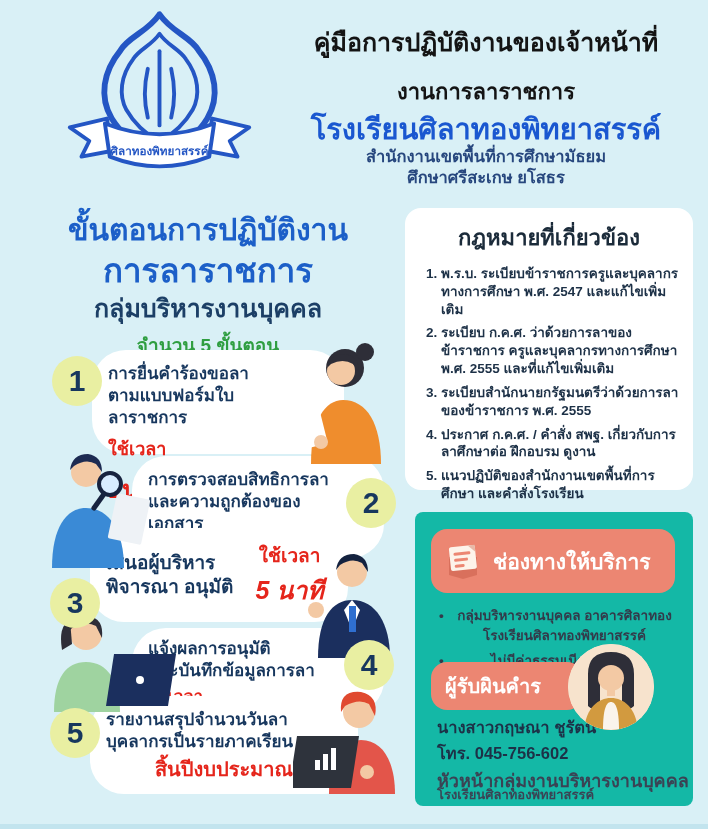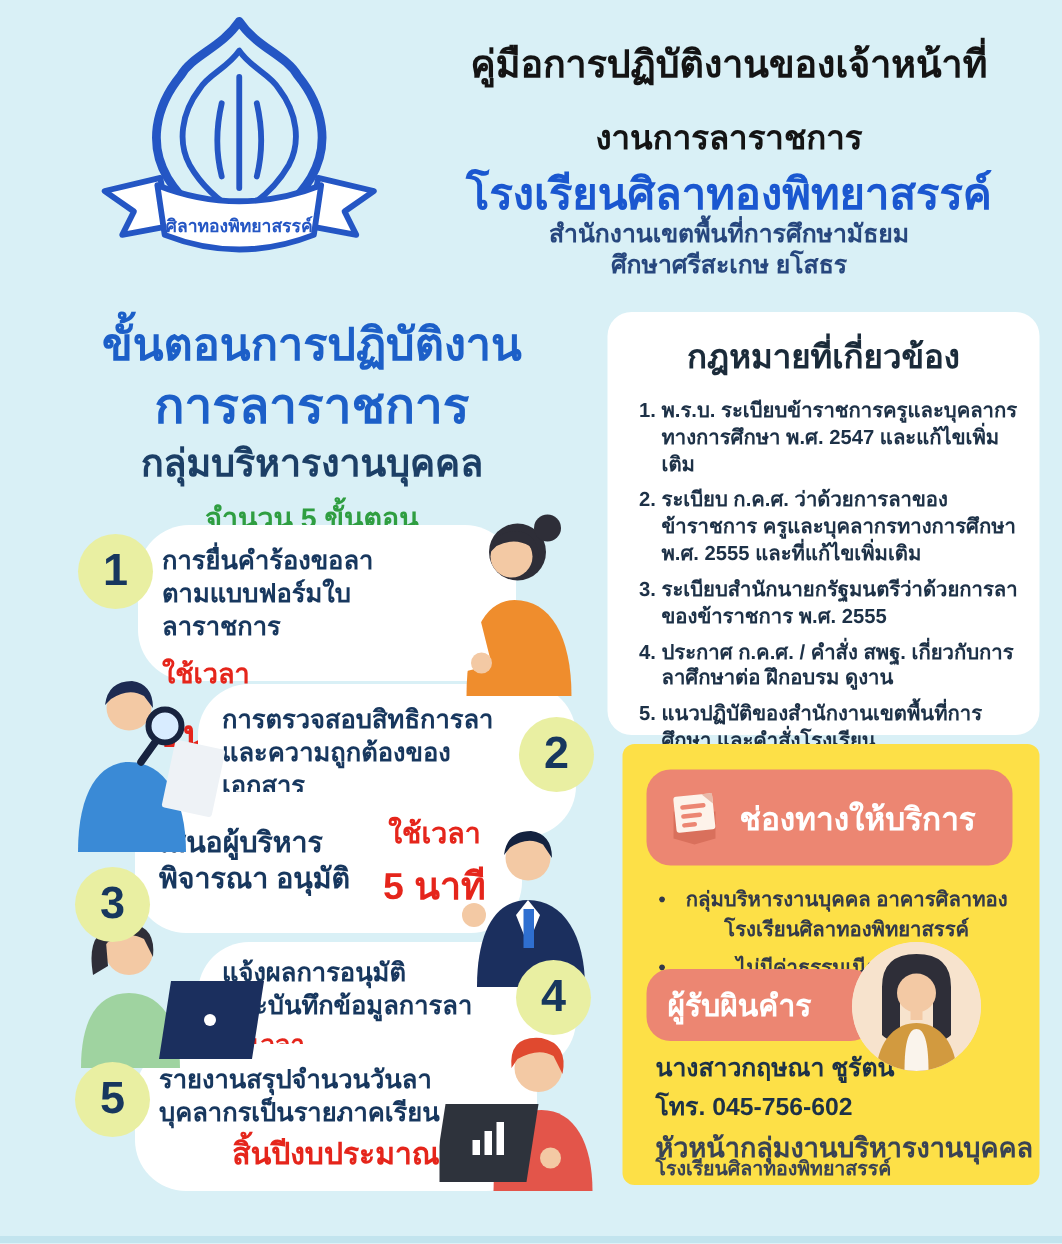--- a/index.html
+++ b/index.html
@@ -27,21 +27,21 @@
   .time-big { font-size:25px; }
   .inline-row { display:flex; align-items:baseline; gap:6px; flex-wrap:wrap;flex-direction:column; }
   .ill { z-index:3; }
 
   
   .laws-panel { left:405px; top:208px; width:288px; height:282px; background:#ffffff; border-radius:16px; padding:12px 12px 10px 12px; }
   .laws-heading { text-align:center; font-size:22px; font-weight:800; color:#1b2b3a; margin-bottom:10px; }
   .laws-list { margin-left:24px; }
   .laws-list li { font-size:13.5px; font-weight:600; color:#1d3147; line-height:1.32; margin-bottom:6px; overflow-wrap:anywhere; }
 
-  .peach-panel { left:415px; top:496px; width:278px; height:294px; background:#fde047; border-radius:8px; }
+  .peach-panel { left:415px; top:512px; width:278px; height:294px; background:#14b8a6; border-radius:8px; }
   .coral-bar { position:absolute; background:#ec8672; border-radius:16px; display:flex; align-items:center; color:#ffffff; font-weight:800; }
   .coral-service { left:16px; top:17px; width:244px; height:64px; padding:0 12px; gap:10px; font-size:21px; }
   .coral-resp { left:16px; top:150px; width:152px; height:48px; padding:0 14px; font-size:20px; }
   .service-list { position:absolute; left:24px; top:94px; width:238px; list-style:none; }
   .service-list li { font-size:13.5px; font-weight:700; color:#333a4a; line-height:1.45; padding-left:13px; position:relative; overflow-wrap:anywhere;text-align:center; }
   .service-list li::before { content:"•"; position:absolute; left:0; color:#333a4a; }
   .avatar { position:absolute; left:153px; top:132px; width:86px; height:86px; border-radius:50%; overflow:hidden; background:#f7e3cd; z-index:2; }
   .resp-name  { position:absolute; left:22px; top:202px; font-size:16.5px; font-weight:800; color:#1d3147; }
   .resp-phone { position:absolute; left:22px; top:228px; font-size:16.5px; font-weight:800; color:#1d3147; }
   .resp-pos   { position:absolute; left:22px; top:254px; font-size:18px; font-weight:600; color:#3a4354; }
@@ -133,21 +133,21 @@
   <div class="abs step-circle" style="left:346px; top:478px;">2</div>
 
   <div class="abs step-circle" style="left:50px; top:578px;">3</div>
   <div class="abs bubble" style="left:90px; top:528px; width:258px; height:94px; display:flex; gap:22px; align-items:center;">
     <span>
       <span class="step-line" style="font-size:19px;">เสนอผู้บริหาร</span>
       <span class="step-line" style="font-size:19px;">พิจารณา อนุมัติ</span>
     </span>
     <span style="text-align:center;">
       <span class="red" style="display:block; font-size:19px;">ใช้เวลา</span>
-      <span class="red time-big" style="display:block;">5 นาที</span>
+      <span class="red time-big" style="display:block;font-style:italic;">5 นาที</span>
     </span>
   </div>
   <div class="abs ill" style="left:296px; top:548px;">
     <svg width="104" height="110" viewBox="0 0 104 110">
       <circle cx="56" cy="24" r="15" fill="#f3c9a4"></circle>
       <path d="M40,22 Q42,6 58,6 Q72,8 72,24 L66,15 Q56,9 44,17 Z" fill="#14223f"></path>
       <path d="M22,110 C22,70 36,52 56,52 C80,52 94,76 94,110 Z" fill="#1b2f5e"></path>
       <polygon points="56,52 48,62 56,82 64,62" fill="#ffffff"></polygon>
       <rect x="53" y="58" width="7" height="26" fill="#2f6fd0"></rect>
       <circle cx="20" cy="62" r="8" fill="#f3c9a4"></circle>

